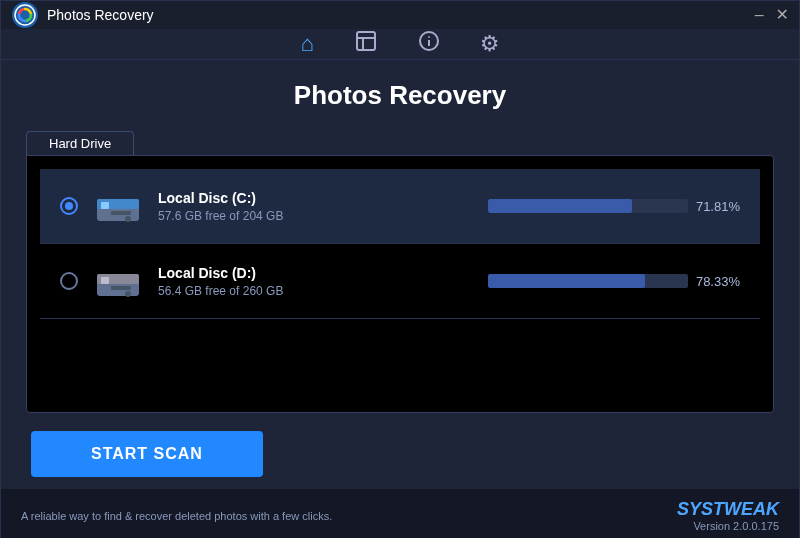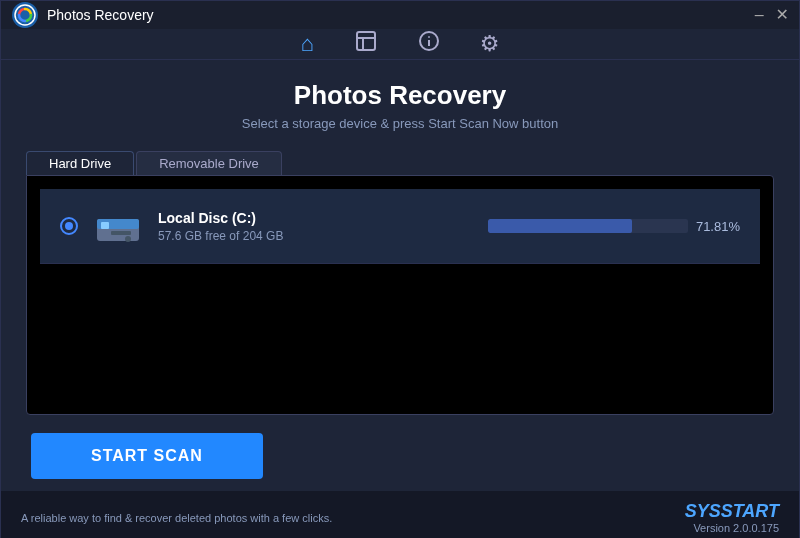--- a/index.html
+++ b/index.html
@@ -354,26 +354,24 @@
         <circle cx="11" cy="7" r="0.5" fill="#aaaacc" stroke="#aaaacc" stroke-width="1"></circle>
       </svg>
     </span>
     <span class="nav-icon">⚙</span>
   </div>
 
   <div class="content-area">
 
     <div class="app-header">
       <div class="app-title">Photos Recovery</div>
-      <div class="app-subtitle">Select a storage device &amp; press Start Scan Now button</div>
     </div>
 
     <div class="tab-bar">
       <div class="tab active">Hard Drive</div>
-      <div class="tab">Removable Drive</div>
     </div>
 
     <div class="device-list-container">
 
       <div class="device-row selected">
         <div class="radio-btn selected"></div>
 
         <div class="drive-icon">
           <svg width="50" height="38" viewBox="0 0 50 38">
 
@@ -391,35 +389,58 @@
           <div class="device-space">57.6 GB free of 204 GB</div>
         </div>
         <div class="progress-area">
           <div class="progress-bar-bg">
             <div class="progress-bar-fill" style="width: 71.81%"></div>
           </div>
           <div class="progress-pct">71.81%</div>
         </div>
       </div>
 
+      <div class="device-row">
+        <div class="radio-btn unselected"></div>
+
+        <div class="drive-icon">
+          <svg width="50" height="38" viewBox="0 0 50 38">
+            <rect x="4" y="12" width="42" height="22" rx="3" fill="#607090"></rect>
+            <rect x="4" y="12" width="42" height="10" rx="2" fill="#888899"></rect>
+            <rect x="8" y="15" width="8" height="7" rx="1" fill="#bbbbcc"></rect>
+            <rect x="18" y="24" width="20" height="4" rx="1" fill="#445566"></rect>
+            <circle cx="35" cy="32" r="3" fill="#445566"></circle>
+          </svg>
+        </div>
+        <div class="device-info">
+          <div class="device-name">Local Disc (D:)</div>
+          <div class="device-space">56.4 GB free of 260 GB</div>
+        </div>
+        <div class="progress-area">
+          <div class="progress-bar-bg">
+            <div class="progress-bar-fill" style="width: 78.33%"></div>
+          </div>
+          <div class="progress-pct">78.33%</div>
+        </div>
+      </div>
 
       <div class="device-spacer"></div>
     </div>
 
     <div class="bottom-controls">
       <button class="start-scan-btn">START SCAN</button>
     </div>
 
   </div>
 
   <div class="footer">
     <div class="footer-left">
       <div class="footer-text-sub">A reliable way to find &amp; recover deleted photos with a few clicks.</div>
     </div>
     <div class="footer-brand">
       <div class="brand-name">
-        <span>SYS</span><span style="color:#4da6ff;font-style:italic;">START</span>
+        <span>SYS</span><span style="color:#4da6ff;font-style:italic;">TWEAK</span>
       </div>
       <div class="brand-version">Version 2.0.0.175</div>
     </div>
   </div>
 
 </div>
 
 </body></html>

